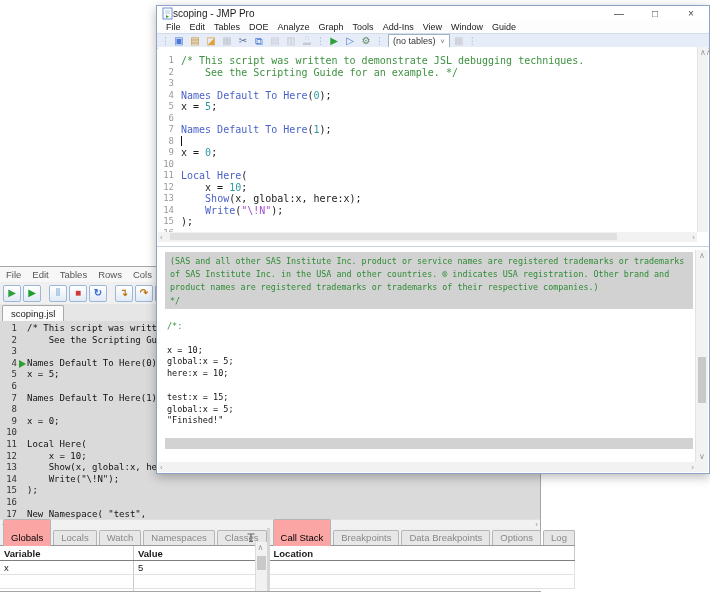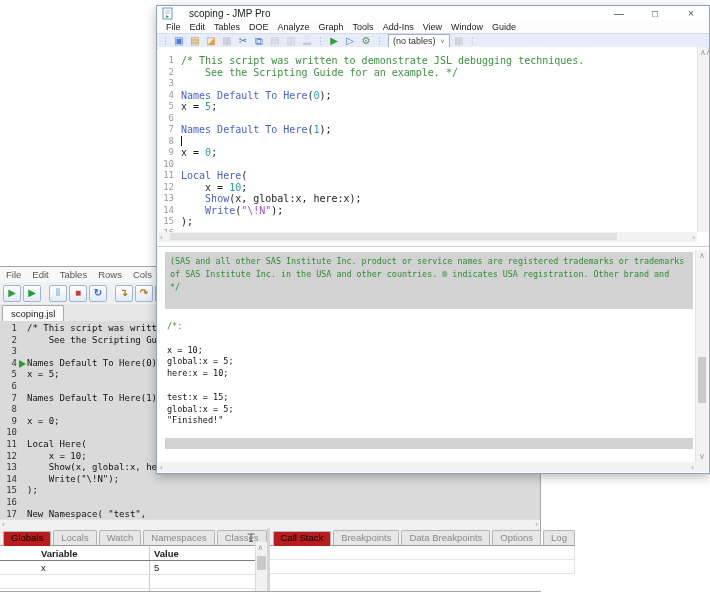--- a/index.html
+++ b/index.html
@@ -47,39 +47,39 @@
   .sa-u::before{content:"∧";}
 
   
   .dock{position:absolute;top:261px;left:0;right:0;bottom:0;background:#f0f0f0;display:flex;}
   .dock-left{width:279px;position:relative;}
   .dock-right{flex:1;position:relative;border-left:3px solid #d6d6d6;}
   .dock-tabs{height:18px;display:flex;align-items:flex-end;gap:2px;padding-left:3px;
              border-bottom:1px solid #9a9a9a;box-sizing:border-box;}
   .dtab{font-size:9.5px;color:#888;background:#e7e7e7;border:1px solid #b5b5b5;border-bottom:none;
         padding:1px 7px 2px;border-radius:2px 2px 0 0;white-space:nowrap;}
-  .dtab.active{background:#b91c1c;color:#000;margin-bottom:-1px;padding-bottom:3px;padding-top:0;}
+  .dtab.active{background:#fca5a5;color:#000;margin-bottom:-1px;padding-bottom:3px;padding-top:12px;}
   .pin{position:absolute;top:4px;width:12px;height:12px;}
   .dock-left .pin{right:10px;}
   .dock-grid{position:absolute;top:18px;left:0;right:0;bottom:0;background:#fff;overflow:hidden;}
   .ghead{display:flex;height:14px;align-items:center;border-bottom:1px solid #7f7f7f;
          font-size:9.5px;font-weight:bold;}
   .grow{display:flex;height:13px;align-items:center;border-bottom:1px solid #e2e2e2;font-size:9.5px;}
   .gcell{padding-left:4px;flex:1;border-right:1px solid #e2e2e2;height:100%;display:flex;
          align-items:center;box-sizing:border-box;overflow:hidden;white-space:nowrap;}
-  .gcell.first{flex:none;width:113px;border-right:1px solid #c9c9c9;margin-left:37px;}
+  .gcell.first{flex:none;width:134px;border-right:1px solid #c9c9c9;}
   .ghead .gcell{border-right:1px solid #c9c9c9;}
   .vscr{position:absolute;top:14px;right:0;width:11px;bottom:0;background:#f1f1f1;
         border-left:1px solid #dcdcdc;}
   .vscr .thumb{position:absolute;top:14px;left:1px;right:1px;height:14px;background:#c9c9c9;}
 
   
   .fw{position:absolute;left:156px;top:5px;width:554px;height:469px;background:#fff;
       border:1px solid #8fa2c4;box-shadow:0 3px 10px rgba(0,0,0,.28);box-sizing:border-box;}
-  .fw-title{height:15px;display:flex;align-items:center;gap:16px;padding-left:5px;font-size:10px;}
+  .fw-title{height:15px;display:flex;align-items:center;gap:0;padding-left:5px;font-size:10px;}
   .fw-controls{position:absolute;right:0;top:0;display:flex;}
   .wc{width:36px;height:15px;display:flex;align-items:center;justify-content:center;
       font-size:10px;color:#444;}
   .fw-menubar{height:12px;display:flex;align-items:center;gap:5px;padding-left:7px;
               font-size:9px;color:#1a1a1a;background:#fdfdfd;}
   .fw-menubar .mi{padding:0 2px;}
   .fw-toolbar{height:14px;background:#e7edf8;border-top:1px solid #d4dcec;
               border-bottom:1px solid #c3cddf;display:flex;align-items:center;padding-left:2px;}
   .grip{color:#9fb0c9;font-size:9px;margin:0 2px;}
   .tbi{width:14px;height:12px;display:inline-flex;align-items:center;justify-content:center;
@@ -242,20 +242,23 @@
       </div>
       <div class="dock-right">
         <div class="dock-tabs" id="dockr-tabs">
             <span class="dtab active">Call Stack</span>
             <span class="dtab">Breakpoints</span>
             <span class="dtab">Data Breakpoints</span>
             <span class="dtab">Options</span>
             <span class="dtab">Log</span>
           </div>
         <div class="dock-grid" id="dockr-grid">
+            <div class="ghead">
+              <span class="gcell">Location</span>
+            </div>
             <div class="grow">
               <span class="gcell"></span>
             </div>
             <div class="grow">
               <span class="gcell"></span>
             </div>
           </div>
       </div>
     </div>
   </div>
@@ -347,20 +350,21 @@
       <span class="thumb"></span>
       <span class="sa2" style="right:2px;top:1px">›</span>
     </div>
 
     <div class="fw-split"></div>
 
     <div class="fw-log">
       <div class="log-block" id="log-block">
           <div class="lg">(SAS and all other SAS Institute Inc. product or service names are registered trademarks or trademarks</div>
           <div class="lg">of SAS Institute Inc. in the USA and other countries. ® indicates USA registration. Other brand and</div>
+          <div class="lg">product names are registered trademarks or trademarks of their respective companies.)</div>
           <div class="lg">*/</div>
         </div>
       <div class="log-out" id="log-out">
           <div class="lo c-com">/*:</div>
           <div class="lo">&nbsp;</div>
           <div class="lo">x = 10;</div>
           <div class="lo">global:x = 5;</div>
           <div class="lo">here:x = 10;</div>
           <div class="lo">&nbsp;</div>
           <div class="lo">test:x = 15;</div>

